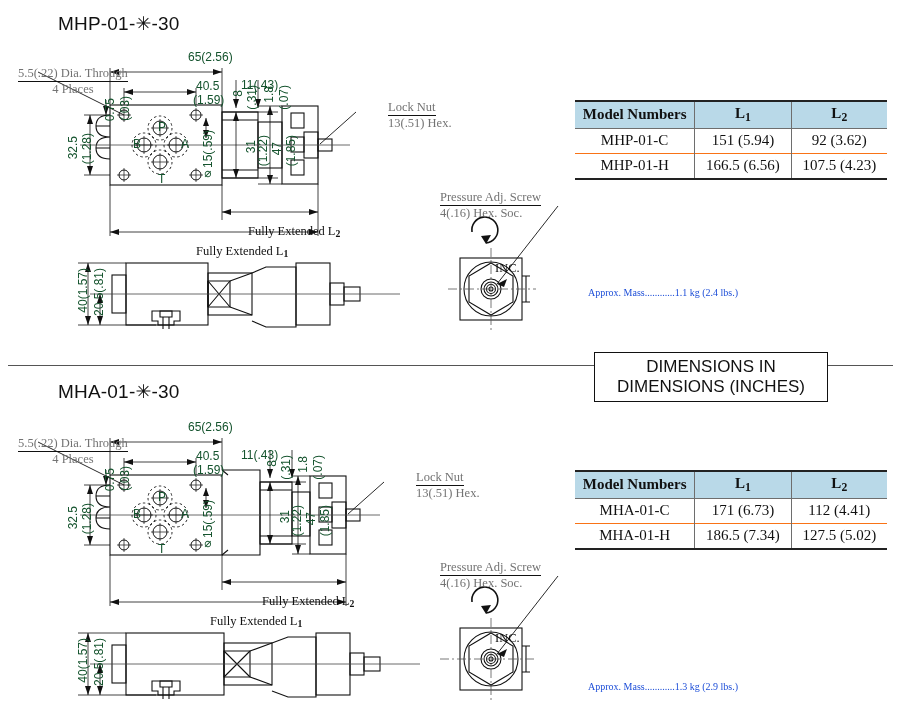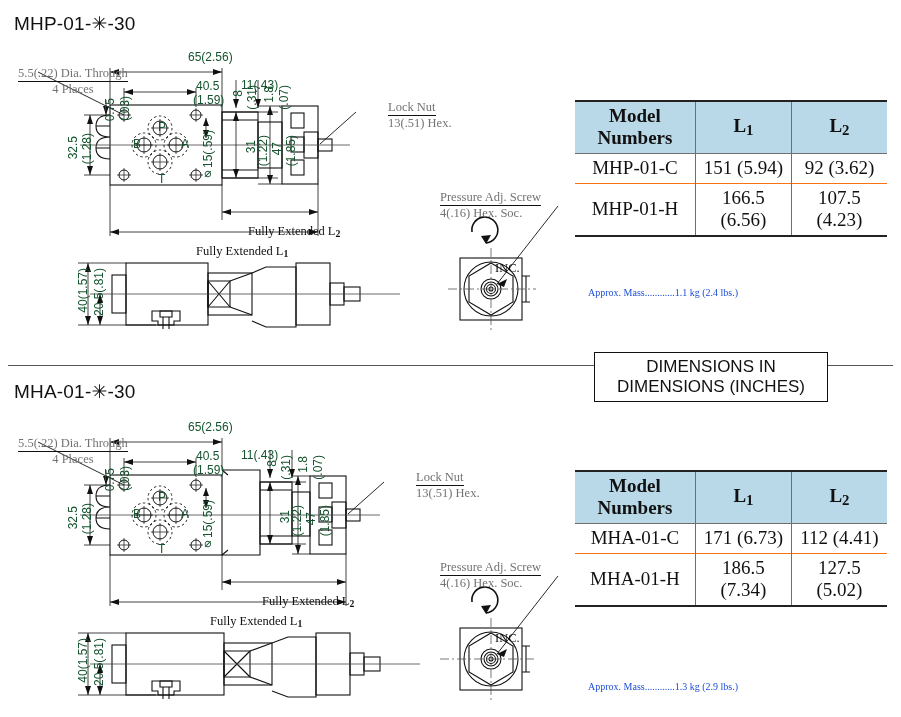--- a/index.html
+++ b/index.html
@@ -1,31 +1,31 @@
 <!DOCTYPE html>
 <html><head>
 <meta charset="utf-8">
 <style>
   html,body{margin:0;padding:0;background:#ffffff;}
   body{width:901px;height:717px;position:relative;overflow:hidden;
        font-family:"Liberation Serif",serif;color:#1a1a1a;}
   .abs{position:absolute;}
-  .ttl{font-family:"Liberation Sans",sans-serif;font-size:19px;color:#111;letter-spacing:.2px;white-space:nowrap;}
+  .ttl{font-family:"Liberation Sans",sans-serif;font-size:19px;color:#111;letter-spacing:.2px;white-space:nowrap;margin-left:44px;}
   .note{font-family:"Liberation Serif",serif;font-size:12.5px;color:#737373;white-space:nowrap;line-height:1.12;}
   .note u{text-decoration:none;border-bottom:1.1px solid #111;display:inline-block;padding-bottom:.5px;}
   .dim{font-family:"Liberation Sans",sans-serif;font-size:12px;color:#14532d;white-space:nowrap;}
   .dimser{font-family:"Liberation Serif",serif;font-size:12.5px;color:#111;white-space:nowrap;margin-top:24px;}
   .vert{writing-mode:vertical-rl;transform:rotate(180deg);}
   .mass{font-family:"Liberation Serif",serif;font-size:10px;color:#1d4ed8;white-space:nowrap;}
   .dimbox{border:1.6px solid #111;background:#fff;text-align:center;
           font-family:"Liberation Sans",sans-serif;font-size:17px;line-height:1.16;color:#111;
           padding:4px 14px 5px 14px;}
   table.spec{border-collapse:collapse;font-family:"Liberation Serif",serif;background:#fff;}
   table.spec th,table.spec td{border-left:1px solid #6e6e6e;border-right:1px solid #6e6e6e;
-      text-align:center;font-size:19px;padding:3px 4px 4px 4px;font-weight:normal;color:#111;}
+      text-align:center;font-size:15px;padding:3px 4px 4px 4px;font-weight:normal;color:#111;}
   table.spec th{background:#b9d9e8;font-weight:bold;}
   table.spec thead tr{border-top:2.2px solid #222;border-bottom:1px solid #6e6e6e;}
   table.spec tbody tr{border-bottom:1px solid #f97316;}
   table.spec tbody tr:last-child{border-bottom:2.2px solid #222;}
   table.spec th:first-child,table.spec td:first-child{border-left:none;}
   table.spec th:last-child,table.spec td:last-child{border-right:none;}
   .sub{font-size:.78em;vertical-align:-.22em;}
   svg{display:block;}
   .hr{background:#555;height:1.2px;}
 </style>

